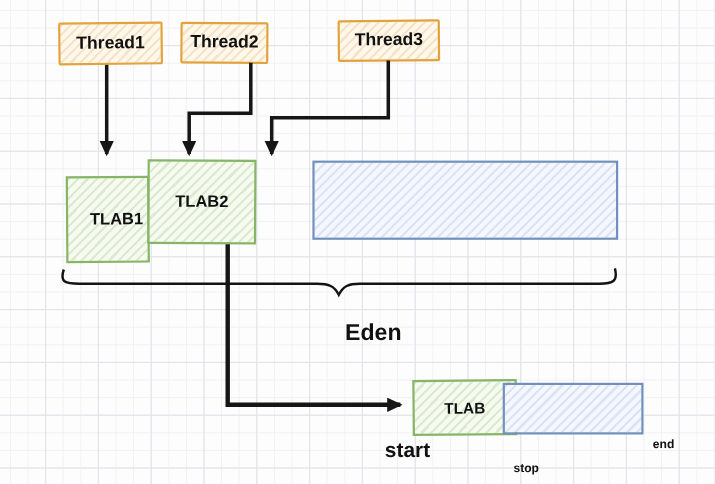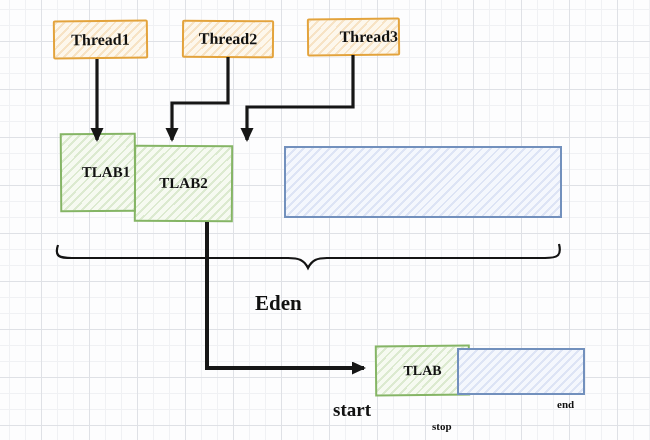--- a/index.html
+++ b/index.html
@@ -1,20 +1,20 @@
 <!DOCTYPE html>
 <html><head>
 <meta charset="utf-8">
 <style>
   html,body{margin:0;padding:0;}
   .canvas{
     position:relative;
     width:650px;height:440px;
     overflow:hidden;
-    font-family:Liberation Serif, serif;
+    font-family:Liberation Sans, sans-serif;
     background-color:#fdfdfe;
     background-image:
       linear-gradient(#dfe1e6 1px, transparent 1px),
       linear-gradient(90deg, #dfe1e6 1px, transparent 1px),
       linear-gradient(#f0f1f4 1px, transparent 1px),
       linear-gradient(90deg, #f0f1f4 1px, transparent 1px);
     background-size:48px 48px,48px 48px,16px 16px,16px 16px;
     background-position:-7px -7px,-7px -7px,-7px -7px,-7px -7px;
   }
   .box{
@@ -30,44 +30,44 @@
   .hatch-green{
     border:2px solid #85b565;
     background:repeating-linear-gradient(135deg,#dcead0 0 2px,#f6faf1 2px 6px);
   }
   .hatch-blue{
     border:2px solid #7290bd;
     background:repeating-linear-gradient(135deg,#dde4f5 0 2px,#f4f7fd 2px 6px);
   }
   .thread{width:95px;height:39px;font-size:16px;border-radius:2px;}
   .tlab{font-size:15px;}
-  .lbl{position:absolute;color:#111;font-weight:bold;text-align:left;}
+  .lbl{position:absolute;color:#111;font-weight:bold;text-align:right;}
   svg.overlay{position:absolute;left:0;top:0;pointer-events:none;}
   .watermark{
     position:absolute;left:503px;top:407px;
     color:#c2c2c2;font-size:15px;font-weight:normal;
     letter-spacing:1px;white-space:nowrap;
   }
 </style>
 </head>
 <body>
 
 <div class="canvas">
 
   <div class="box hatch-orange thread" style="left:53px;top:20px;transform:rotate(-0.6deg);">
     <span>Thread1</span>
   </div>
-  <div class="box hatch-orange thread" style="left:182px;top:20px;width:92px;height:38px;transform:rotate(0.4deg);">
+  <div class="box hatch-orange thread" style="left:164px;top:20px;width:80px;height:38px;transform:rotate(0.4deg);">
     <span>Thread2</span>
   </div>
-  <div class="box hatch-orange thread" style="left:307px;top:18px;width:93px;height:38px;transform:rotate(-0.5deg);justify-content:flex-end;">
+  <div class="box hatch-orange thread" style="left:307px;top:18px;width:93px;height:38px;transform:rotate(-0.5deg);">
     <span>Thread3</span>
   </div>
 
-  <div class="box hatch-green tlab" style="left:60px;top:133px;width:76px;height:79px;transform:rotate(-0.4deg);padding-left:16px;">
+  <div class="box hatch-green tlab" style="left:60px;top:160px;width:76px;height:79px;transform:rotate(-0.4deg);padding-left:16px;">
     <span>TLAB1</span>
   </div>
   <div class="box hatch-green tlab" style="left:134px;top:145px;width:99px;height:77px;transform:rotate(0.3deg);">
     <span>TLAB2</span>
   </div>
   <div class="box hatch-blue" style="left:284px;top:146px;width:278px;height:72px;"></div>
 
   <svg class="overlay" width="650" height="440" viewBox="0 0 650 440">
     <defs>
       <marker id="ah" markerUnits="userSpaceOnUse" markerWidth="15" markerHeight="14" refX="12" refY="6.5" orient="auto">

